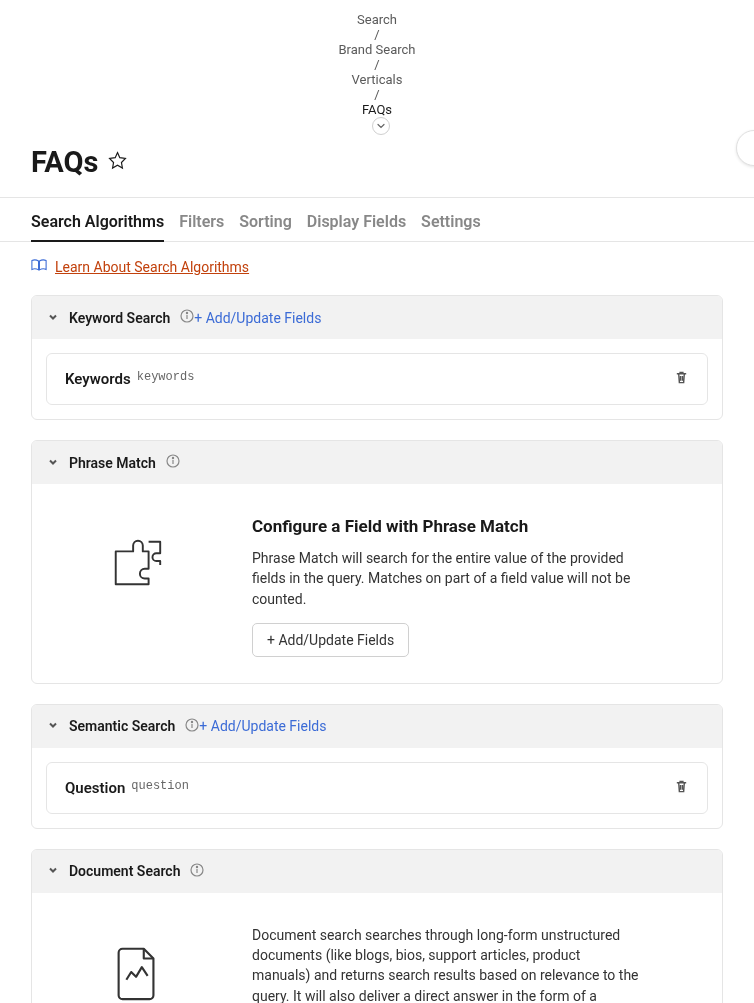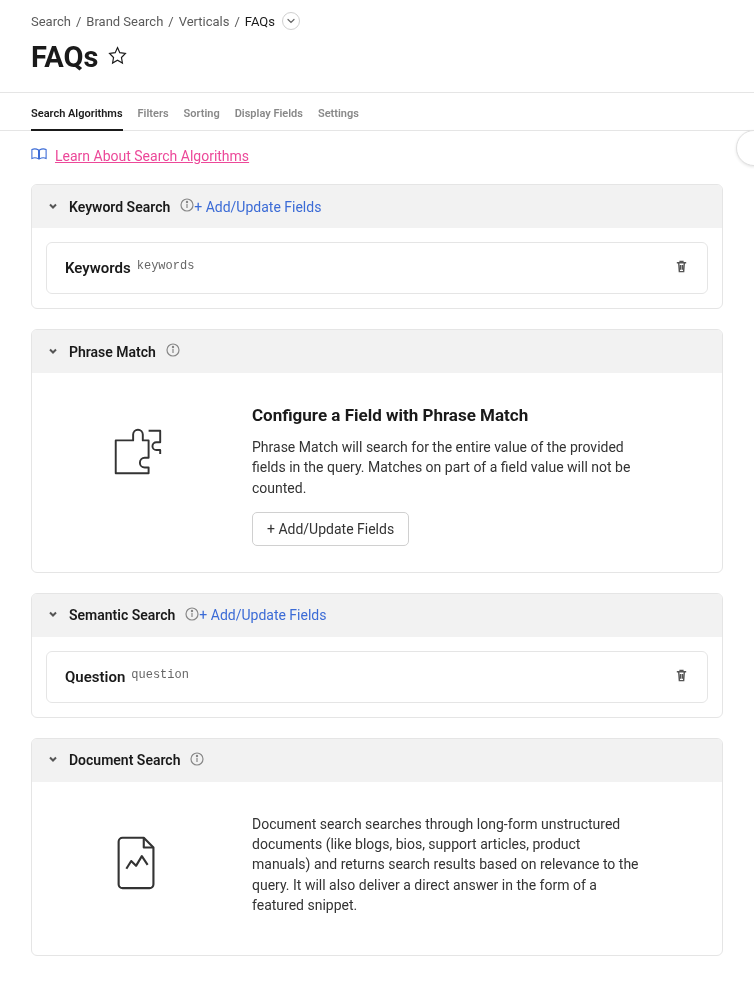--- a/index.html
+++ b/index.html
@@ -13,20 +13,21 @@
       color: #1a1a1a;
       background: #fff;
       width: 754px;
     }
     .breadcrumb {
       display: flex;
       align-items: center;
       padding: 12px 31px 6px;
       font-size: 13px;
       color: #5a5a5a;
+      flex-direction: column;
     }
     .breadcrumb-item {
       color: #5a5a5a;
     }
     .breadcrumb-sep {
       margin: 0 5px;
       color: #5a5a5a;
     }
     .breadcrumb-current {
       color: #1a1a1a;
@@ -72,21 +73,21 @@
     }
     .tabs {
       display: flex;
       padding: 0 31px;
       gap: 15px;
       border-bottom: 1px solid #e5e5e5;
       margin-top: 8px;
     }
     .tab {
       padding: 6px 0 10px;
-      font-size: 11px;
+      font-size: 16px;
       font-weight: 600;
       color: #888;
       cursor: pointer;
       position: relative;
     }
     .tab.active {
       color: #1a1a1a;
     }
     .tab.active::after {
       content: '';
@@ -104,21 +105,21 @@
       font-size: 14px;
       color: #333;
       margin-bottom: 10px;
     }
     .learn-link {
       display: flex;
       align-items: center;
       gap: 8px;
     }
     .learn-link a {
-      color: #ec4899;
+      color: #c2410c;
       font-size: 14px;
     }
     .book-icon svg {
       width: 16px;
       height: 14px;
     }
     .section {
       margin-top: 20px;
       border: 1px solid #e5e5e5;
       border-radius: 6px;

